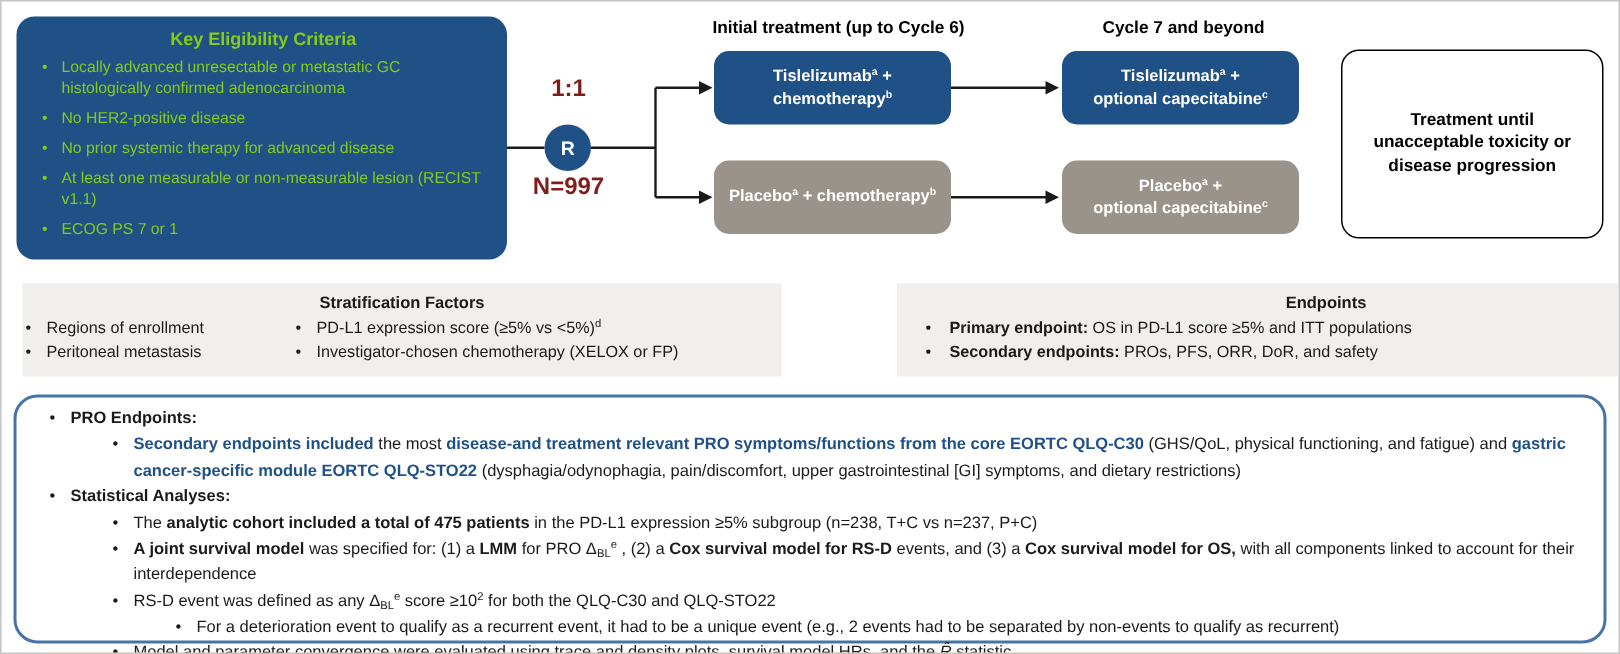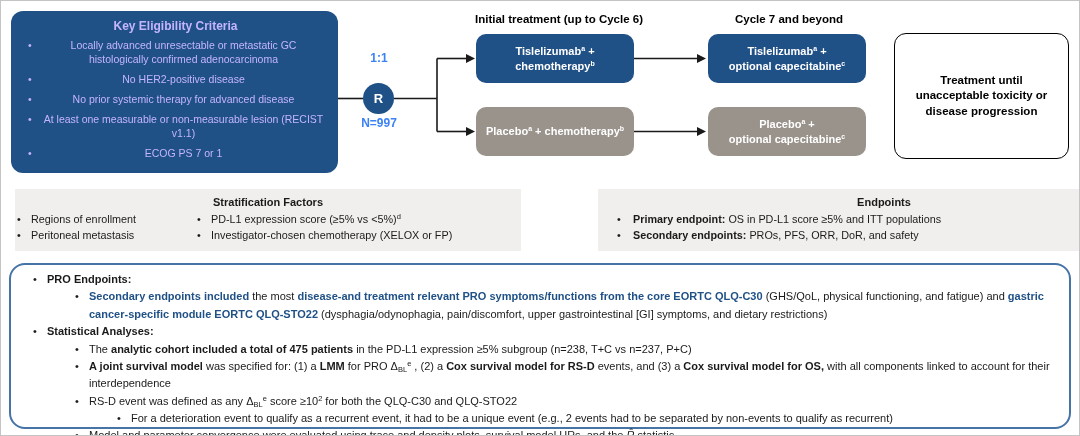--- a/index.html
+++ b/index.html
@@ -4,29 +4,29 @@
 <style>
   * { box-sizing: border-box; margin: 0; padding: 0; }
   html,body { background:#fff; }
   body { font-family: "Liberation Sans", sans-serif; color:#1a1a1a; }
   .canvas { position:relative; width:1080px; height:436px; background:#fff;
             border:1px solid #c4c4c4; overflow:hidden; }
   svg.connectors { position:absolute; left:0; top:0; pointer-events:none; }
 
   
   .elig { position:absolute; left:10px; top:10px; width:327px; height:162px;
-          background:#1F5086; border-radius:12px; color:#c4b5fd; padding:8px 12px 6px 14px; }
+          background:#1F5086; border-radius:12px; color:#84cc16; padding:8px 12px 6px 14px; }
   .elig-title { text-align:center; font-weight:bold; font-size:12px; margin-bottom:6px; }
   .elig-list { list-style:none; font-size:10.5px; line-height:1.3; }
-  .elig-list li { position:relative; padding-left:16px; margin-bottom:6.5px;text-align:center; }
+  .elig-list li { position:relative; padding-left:16px; margin-bottom:6.5px; }
   .elig-list li::before { content:"•"; position:absolute; left:3px; }
 
   
   .ratio, .nlabel { position:absolute; width:60px; text-align:center; font-weight:bold;
-                    font-size:12px; color:#3b82f6; }
+                    font-size:16px; color:#7f1d1d; }
   .ratio { left:348px; top:50px; }
   .nlabel { left:348px; top:115px; }
   .rcircle { position:absolute; left:362px; top:82px; width:31px; height:31px;
              border-radius:50%; background:#1F5086; color:#fff; font-weight:bold;
              font-size:13px; display:flex; align-items:center; justify-content:center; }
 
   
   .colhead { position:absolute; top:12px; width:220px; text-align:center;
              font-weight:bold; font-size:11.5px; color:#000; }
   .colhead1 { left:448px; }

